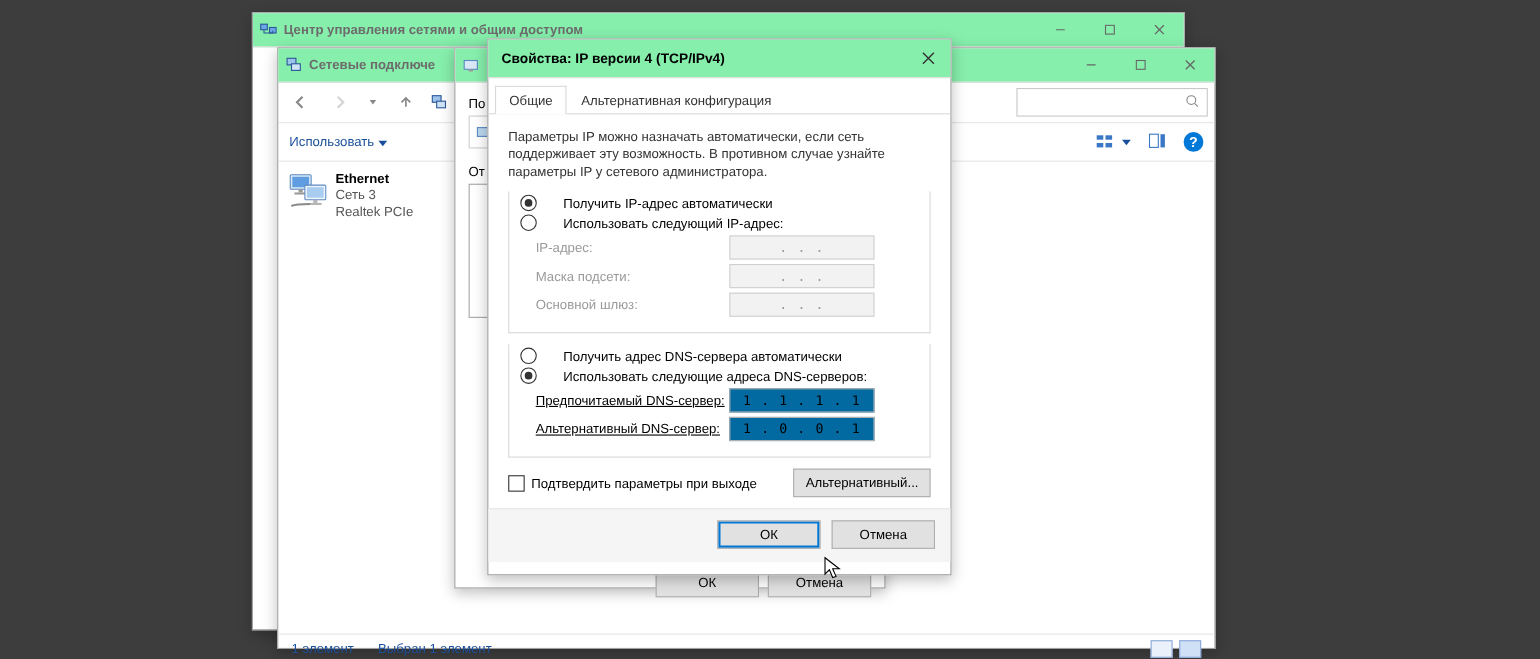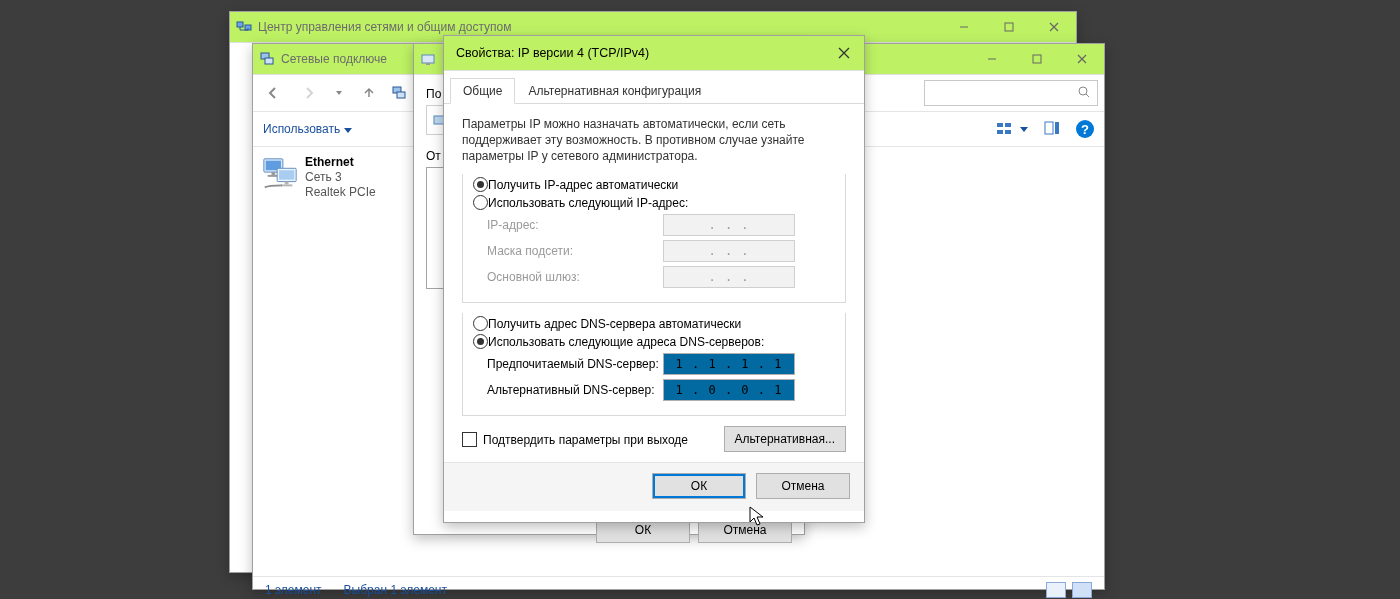--- a/index.html
+++ b/index.html
@@ -14,24 +14,25 @@
     position: absolute;
     background: #fff;
     border: 1px solid #a0a0a0;
     box-shadow: 0 4px 12px rgba(0,0,0,0.25);
   }
   .titlebar {
     height: 30px;
     display: flex;
     align-items: center;
     padding-left: 6px;
-    background: #bef264;
+    background: #86efac;
     border-bottom: 1px solid #e0e0e0;
     color: #6c6c6c;
     font-size: 12px;
+    font-weight: bold;
   }
   .titlebar .title-text { flex: 1; padding-left: 6px; }
   .win-controls {
     display: flex; height: 100%;
   }
   .win-btn {
     width: 45px; display:flex; align-items:center; justify-content:center;
     color:#666;
   }
   .icon16 { width:16px; height:16px; display:inline-block; }
@@ -130,35 +131,35 @@
   }
   .tab-body {
     padding: 12px 18px 10px 18px;
   }
   .tab-desc { color:#333; line-height:16px; margin-bottom:10px; }
 
   fieldset.group {
     border:1px solid #d9d9d9; padding:8px 10px 10px 10px; margin:0 0 10px 0;
   }
   .radio-row {
-    display:flex; align-items:center; gap:0; margin:3px 0;
+    display:flex; align-items:center; gap:24px; margin:3px 0;
   }
   .radio {
     width:13px; height:13px; border:1px solid #333; border-radius:50%;
     display:inline-flex; align-items:center; justify-content:center;
     flex-shrink:0;
   }
   .radio.checked::after {
     content:""; width:7px; height:7px; border-radius:50%; background:#333;
   }
   .field-row {
     display:flex; align-items:center; margin:4px 0 4px 14px; 
   }
   .field-row .label { width: 176px; color:#9a9a9a; }
-  .field-row.enabled .label { color:#000; }
+  .field-row.enabled .label { color:#000;text-decoration:underline; }
   .ip-input {
     width:130px; height:20px; border:1px solid #b0b0b0; background:#0369a1;
     display:flex; align-items:center; justify-content:center;
     font-family: Consolas, monospace; letter-spacing:1px; color:#000;
   }
   .ip-input.disabled { background:#f2f2f2; color:#9a9a9a; border-color:#cfcfcf; }
   .checkbox-row { display:flex; align-items:center; gap:6px; margin-top:6px;}
   .checkbox {
     width:13px; height:13px; border:1px solid #333; background:#fff; flex-shrink:0;
   }
@@ -432,21 +433,21 @@
         <span class="label">Альтернативный DNS-сервер:</span>
         <span class="ip-input">1 . 0 . 0 . 1</span>
       </div>
     </fieldset>
 
     <div class="bottom-row">
       <div class="checkbox-row">
         <span class="checkbox"></span>
         <span>Подтвердить параметры при выходе</span>
       </div>
-      <span class="win-button">Альтернативная...</span>
+      <span class="win-button">Альтернативный...</span>
     </div>
   </div>
 
   <div class="dlg-btn-row">
     <span class="win-button primary-focus">ОК</span>
     <span class="win-button">Отмена</span>
   </div>
 </div>
 
 <div class="cursor" style="left:749px; top:506px;">

